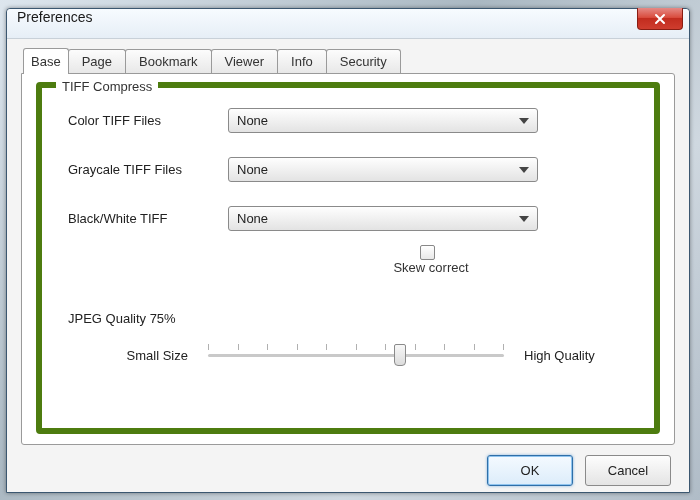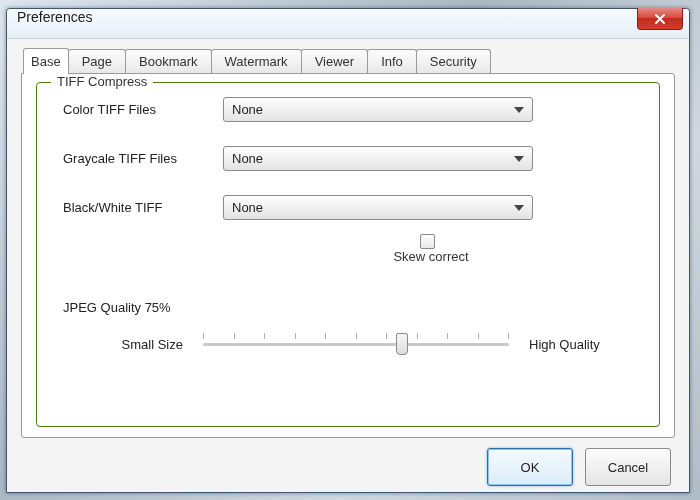--- a/index.html
+++ b/index.html
@@ -92,23 +92,23 @@
     flex: 1;
     border: 1px solid #9a9a9a;
     background: #ffffff;
     border-radius: 0 3px 3px 3px;
     padding: 8px 14px 10px 14px;
     position: relative;
   }
 
   
   .group {
-    border: 1px solid #4d7c0f;
+    border: 6px solid #4d7c0f;
     border-radius: 4px;
-    padding: 0 20px 24px 26px;
+    padding: 6px 20px 24px 26px;
     position: relative;
     height: 100%;
   }
   .group-title {
     position: absolute;
     top: -9px;
     left: 14px;
     background: #fff;
     padding: 0 6px;
     font-size: 13px;
@@ -215,21 +215,21 @@
 
   
   .btnbar {
     display:flex;
     justify-content:flex-end;
     gap:12px;
     padding:10px 4px 0 0;
   }
   .btn {
     min-width:86px;
-    height:38px;
+    height:31px;
     border:1px solid #8a8a8a;
     background:linear-gradient(to bottom,#fdfdfd,#e4e4e4);
     border-radius:3px;
     font-size:13px;
     color:#222;
     cursor:pointer;
     display:flex;
     align-items:center;
     justify-content:center;
   }
@@ -252,21 +252,20 @@
       </svg>
     </div>
   </div>
 
   <div class="client">
 
     <div class="tabstrip">
       <div class="tab active">Base</div>
       <div class="tab">Page</div>
       <div class="tab">Bookmark</div>
-      <div class="tab">Watermark</div>
       <div class="tab">Viewer</div>
       <div class="tab">Info</div>
       <div class="tab">Security</div>
     </div>
 
     <div class="tab-panel">
       <div class="group">
         <span class="group-title">TIFF Compress</span>
 
         <div class="row">

